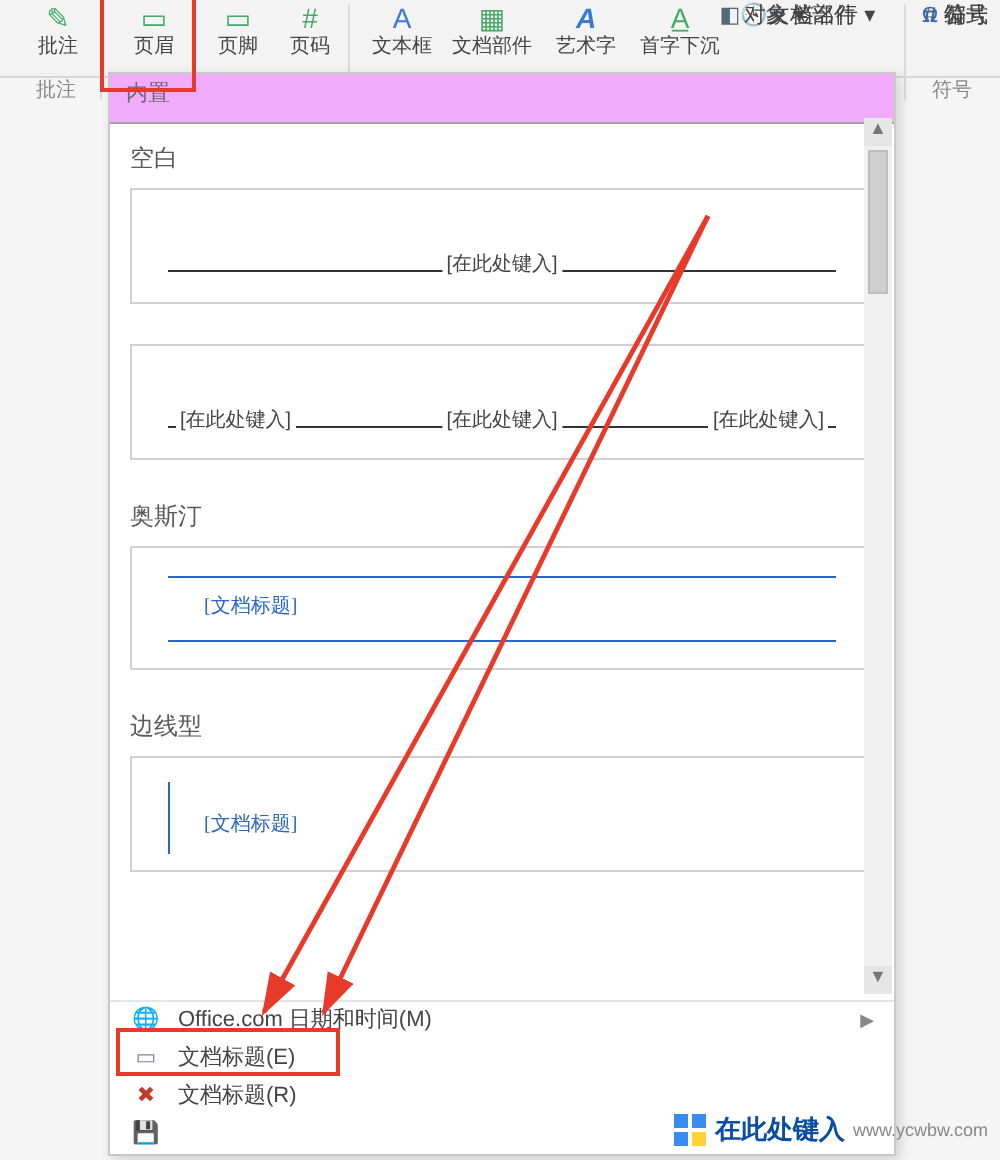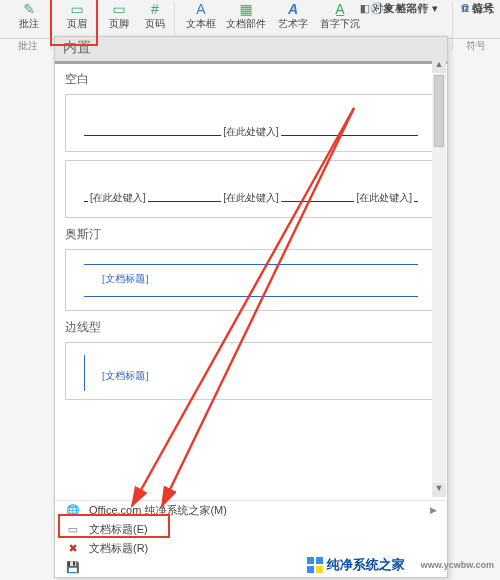--- a/index.html
+++ b/index.html
@@ -16,24 +16,24 @@
   .rb-sm .ic{display:inline-block;width:14px;text-align:center;color:#567;}
 
   .sec-label{position:absolute;top:39px;font-size:10px;color:#888;height:14px;line-height:14px;text-align:center;}
   .sep{position:absolute;top:2px;height:48px;border-left:1px solid #dcdcdc;}
 
   
   .hilite{position:absolute;border:2px solid #e83a2a;pointer-events:none;}
 
   
   .dropdown{position:absolute;left:54px;top:36px;width:392px;height:540px;background:#fff;border:1px solid #c9c9c9;box-shadow:2px 2px 6px rgba(0,0,0,.15);}
-  .dd-head{height:20px;background:#e5e5e5;color:#6a6a6a;font-size:14px;padding:2px 8px;border-bottom:3px solid #a3a3a3;}
+  .dd-head{height:20px;background:#f0abfc;color:#6a6a6a;font-size:11px;padding:2px 8px;border-bottom:1px solid #a3a3a3;}
   .dd-scroll{position:absolute;top:22px;left:0;right:0;bottom:80px;overflow:hidden;padding:4px 10px;}
   .sect-title{font-size:12px;color:#5a5a5a;margin:8px 0 6px;}
-  .thumb{border:1px solid #d0d0d0;background:#fff;height:56px;position:relative;margin-bottom:8px;}
+  .thumb{border:1px solid #d0d0d0;background:#fff;height:56px;position:relative;margin-bottom:20px;}
   .thumb .line{position:absolute;left:18px;right:18px;border-top:1px solid #333;}
   .thumb .ph{position:absolute;font-size:10px;color:#444;background:#fff;padding:0 2px;}
   .thumb.blue .ph{color:#2a66c8;font-family:Liberation Serif, serif;}
 
   .dd-footer{position:absolute;left:0;right:0;bottom:0;border-top:1px solid #e4e4e4;}
   .dd-item{height:19px;line-height:19px;padding:0 10px;font-size:11px;color:#444;display:flex;align-items:center;gap:8px;cursor:pointer;}
   .dd-item.dis{color:#b5b5b5;cursor:default;}
   .dd-item .mi-ic{width:16px;text-align:center;color:#7a8aa0;}
   .dd-item .arr{margin-left:auto;color:#888;font-size:9px;}
   .dd-item.sel{background:#fff;}
@@ -47,21 +47,21 @@
   
   svg.ann{position:absolute;left:54px;top:36px;width:393px;height:540px;pointer-events:none;}
 
   
   .wm{position:absolute;right:6px;bottom:6px;font-size:13px;color:#0a4ea2;display:flex;align-items:center;gap:4px;font-weight:700;}
   .wm .sq{width:16px;height:16px;display:inline-block;background:
     linear-gradient(#3a8df0,#3a8df0) 0 0/7px 7px no-repeat,
     linear-gradient(#3a8df0,#3a8df0) 9px 0/7px 7px no-repeat,
     linear-gradient(#3a8df0,#3a8df0) 0 9px/7px 7px no-repeat,
     linear-gradient(#ffd23a,#ffd23a) 9px 9px/7px 7px no-repeat;}
-  .sub{font-size:9px;color:#888;font-weight:700;margin-left:12px;}
+  .sub{font-size:9px;color:#888;font-weight:400;margin-left:0;}
 </style>
 </head>
 <body>
 <div id="stage">
 
 <div class="ribbon">
   <div class="rb-btn rb-large" style="left:10px">
     <span class="ic">✎</span>
     <span class="lbl">批注</span>
   </div>
@@ -163,21 +163,21 @@
 
   <div class="sb">
     <div class="up">▲</div>
     <div class="th"></div>
     <div class="dn">▼</div>
   </div>
 
   <div class="dd-footer">
     <div class="dd-item">
       <span class="mi-ic">🌐</span>
-      <span>Office.com 纯净系统之家(M)</span>
+      <span>Office.com 日期和时间(M)</span>
       <span class="arr">▶</span>
     </div>
     <div class="dd-item sel">
       <span class="mi-ic">▭</span>
       <span>文档标题(E)</span>
     </div>
     <div class="dd-item">
       <span class="mi-ic" style="color:#c0392b">✖</span>
       <span>文档标题(R)</span>
     </div>
@@ -195,17 +195,17 @@
     <marker id="ah" markerWidth="10" markerHeight="10" refX="8" refY="3" orient="auto">
       <path d="M0,0 L9,3 L0,6 Z" fill="#e83a2a"></path>
     </marker>
   </defs>
   <line x1="300" y1="72" x2="78" y2="470" stroke="#e83a2a" stroke-width="2.4" marker-end="url(#ah)"></line>
   <line x1="300" y1="72" x2="108" y2="470" stroke="#e83a2a" stroke-width="2.4" marker-end="url(#ah)"></line>
 </svg>
 
 <div class="wm">
   <span class="sq"></span>
-  <span>纯净系统之家</span>
+  <span>在此处键入</span>
   <span class="sub">www.ycwbw.com</span>
 </div>
 
 </div>
 
 </body></html>

